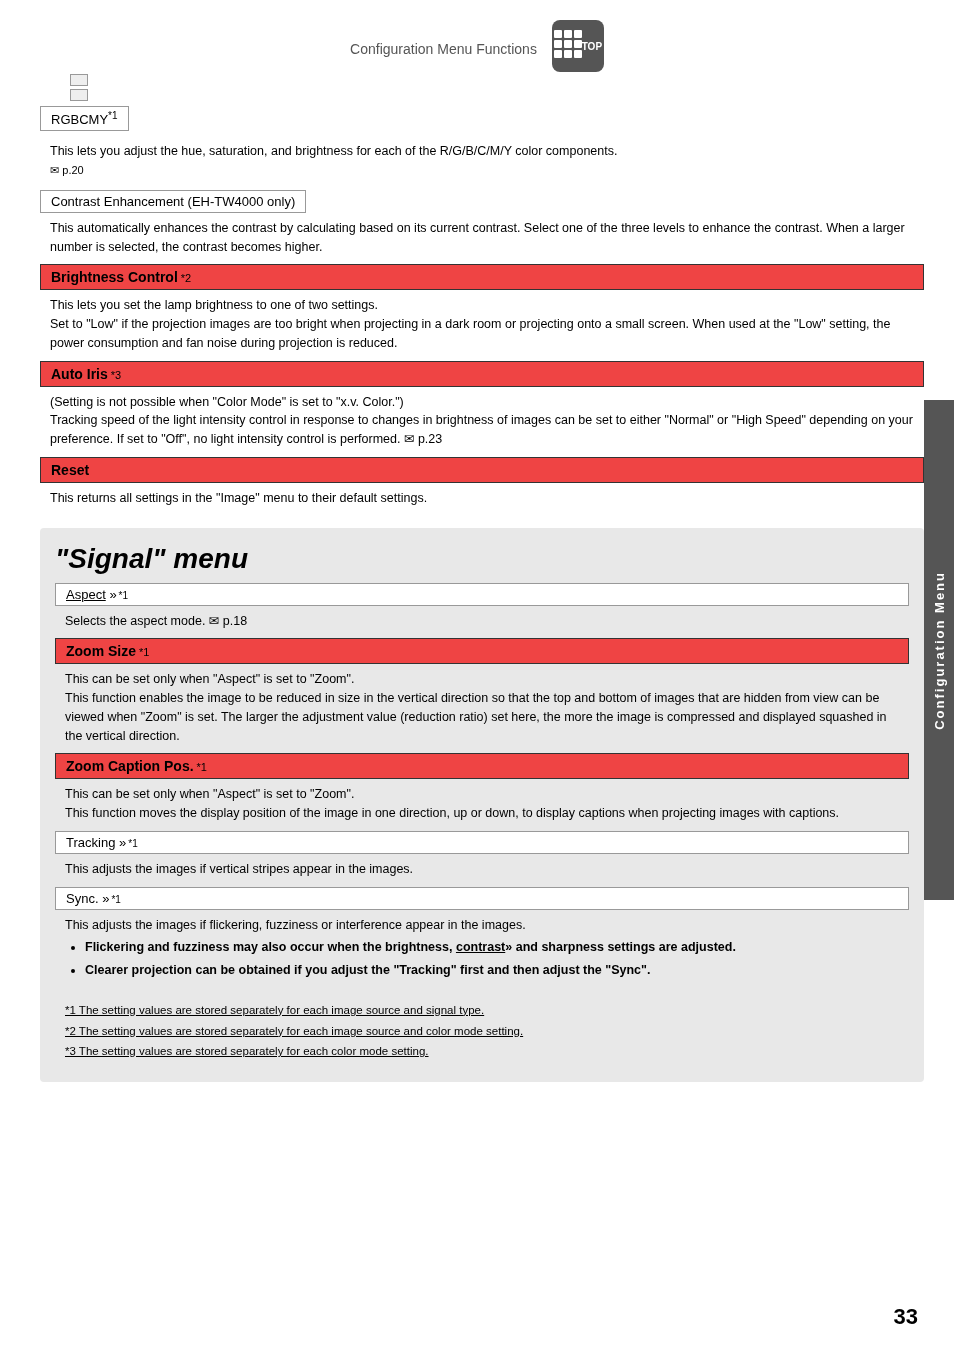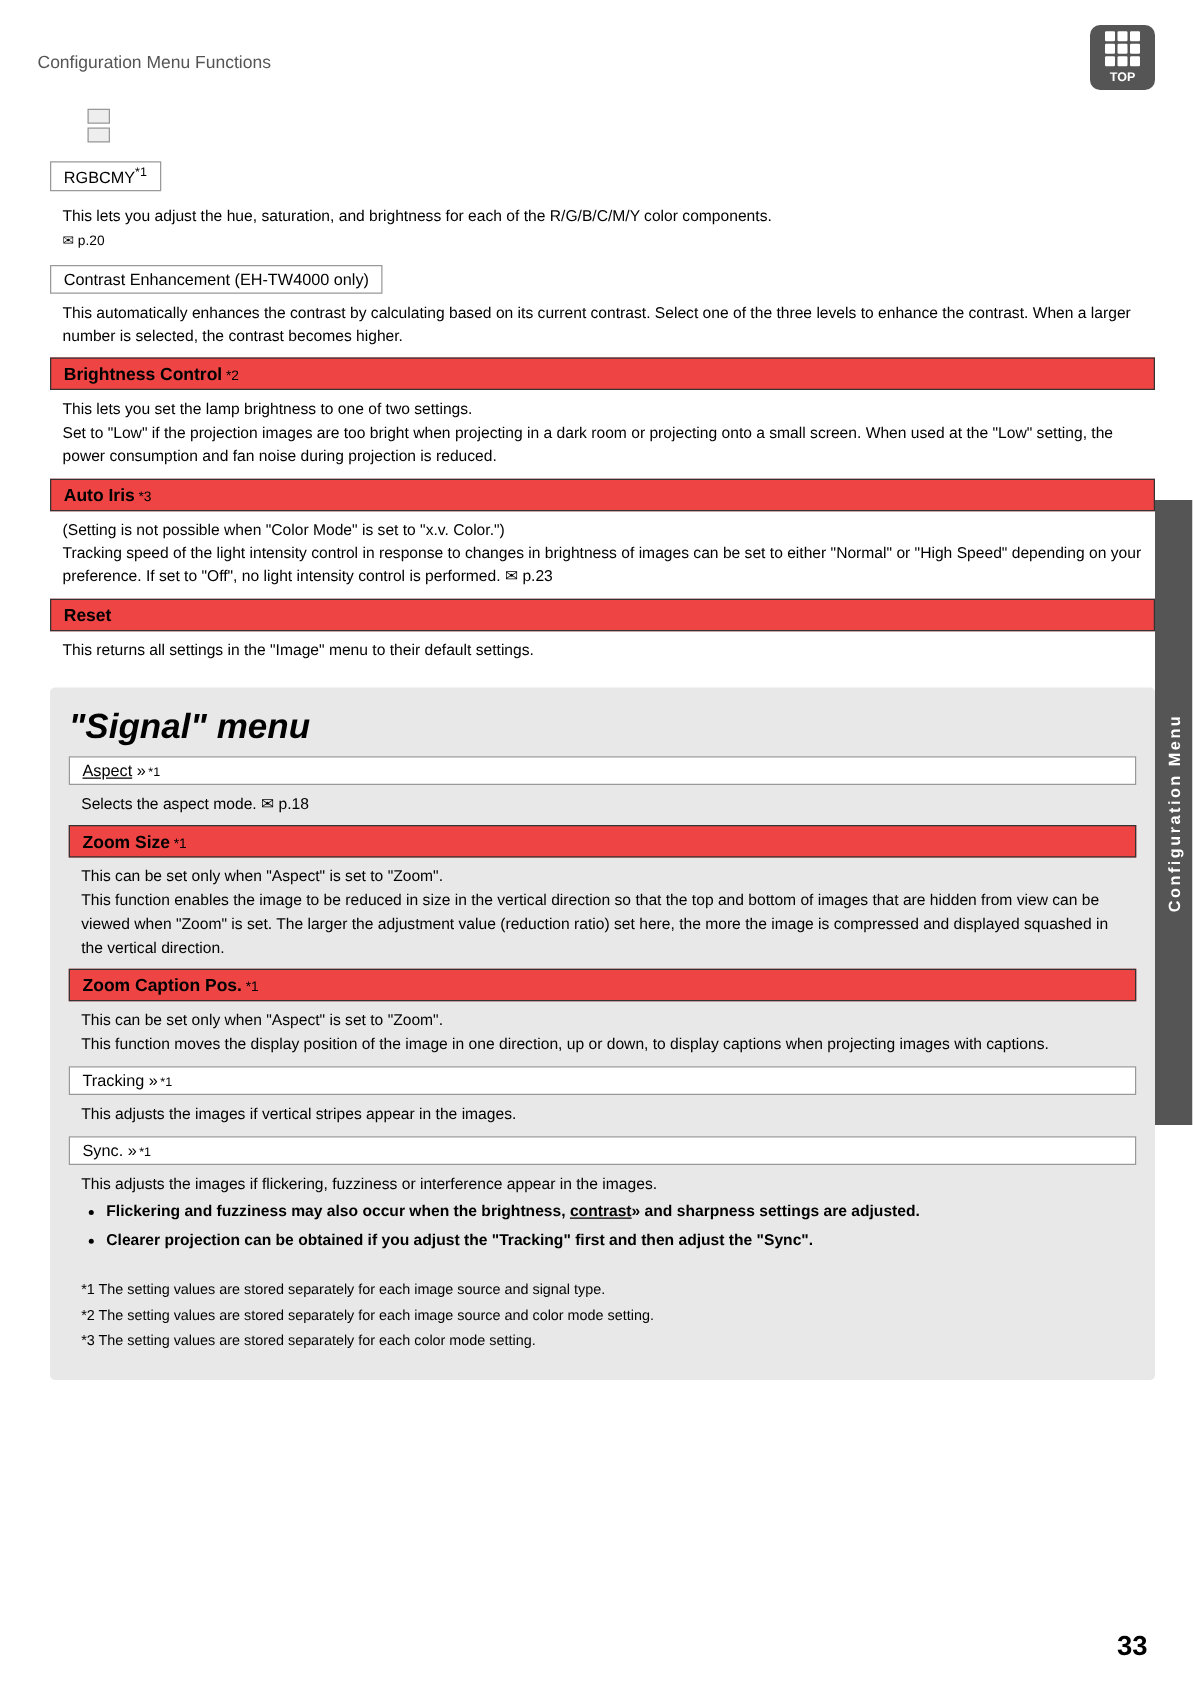--- a/index.html
+++ b/index.html
@@ -14,38 +14,38 @@
     }
     .page {
       width: 954px;
       min-height: 1350px;
       padding: 20px 20px 20px 30px;
       position: relative;
     }
     
     .header {
       display: flex;
-      justify-content: space-between;
+      justify-content: center;
       align-items: center;
-      margin-bottom: 15px;
+      margin-bottom: 2px;
       padding-right: 10px;
     }
     .header-title {
       font-size: 14px;
       color: #555;
       margin-right: 15px;
       margin-top: 5px;
     }
     .top-icon {
       width: 52px;
       height: 52px;
       background: #555;
       border-radius: 8px;
       display: flex;
-      flex-direction: column;
+      flex-direction: row;
       align-items: center;
       justify-content: center;
       color: white;
       font-size: 10px;
       font-weight: bold;
     }
     .top-icon-grid {
       display: grid;
       grid-template-columns: repeat(3, 8px);
       gap: 2px;
@@ -62,21 +62,20 @@
     .content {
       padding: 0 10px 0 10px;
     }
 
     
     .rgbcmy-box {
       display: flex;
       flex-direction: column;
       align-items: flex-start;
       margin-bottom: 5px;
-      gap: 10px;
     }
     .color-squares {
       display: flex;
       flex-direction: column;
       gap: 3px;
       margin-bottom: 5px;
       margin-left: 30px;
     }
     .color-square-row {
       display: flex;
@@ -192,20 +191,21 @@
       font-size: 22px;
       font-weight: bold;
     }
 
     
     .footnotes {
       margin-top: 20px;
       padding-left: 10px;
       font-size: 11.5px;
       line-height: 1.8;
+      text-decoration: underline;
     }
 
     .underlined {
       text-decoration: underline;
     }
 
     .bullet-list {
       padding-left: 20px;
       margin-top: 4px;
       font-weight: bold;

